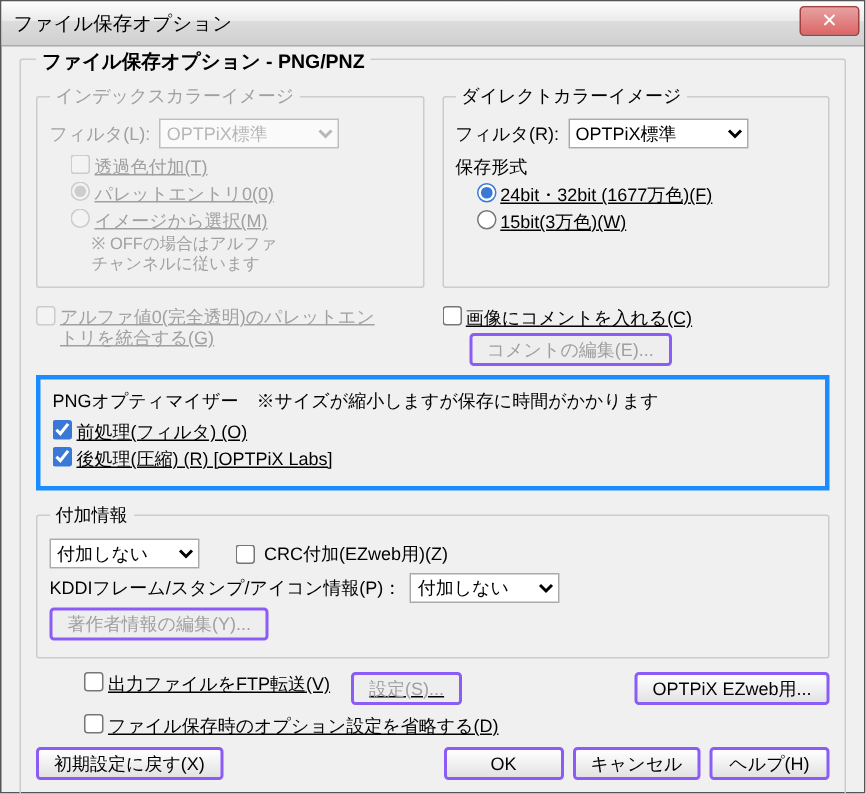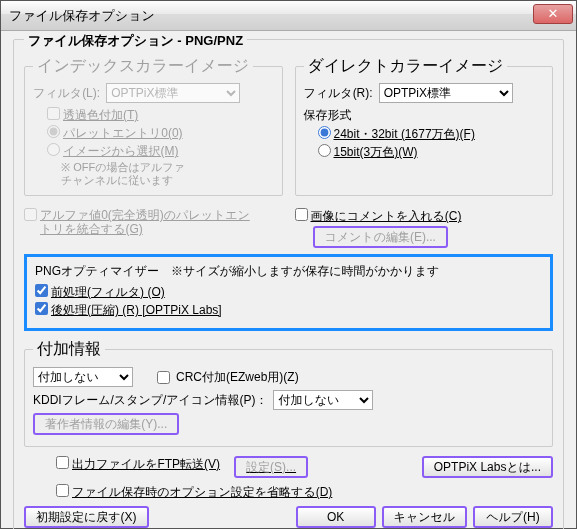--- a/index.html
+++ b/index.html
@@ -61,33 +61,33 @@
     display: inline-block;
   }
   fieldset {
     border: 1px solid #ccc;
     border-radius: 2px;
     margin: 0 0 6px 0;
     padding: 4px 8px 8px 8px;
   }
   fieldset legend {
     padding: 0 4px;
-    font-size: 16px;
+    font-size: 12px;
   }
   .row2 { display: flex; gap: 12px; margin-top: -8px; }
   .row2 > fieldset { flex: 1; min-width: 0; }
   .filter-line { display: flex; align-items: center; gap: 6px; margin: 2px 0 4px 0; }
   .disabled, .disabled * { color: #a0a0a0 !important; }
   select, input[type=text] {
     font-size: 12px;
     height: 20px;
     background: #fff;
     border: 1px solid #aaa;
   }
-  select.combo { width: 134px; }
+  select.combo { width: 120px; }
   select.combo-wide { width: 100px; }
   .sub-pad { margin-left: 14px; }
   .radio-line, .check-line { display: flex; align-items: flex-start; gap: 3px; margin: 2px 0; line-height: 16px; text-decoration: underline; }
   .note { color: #a0a0a0; font-size: 11px; margin-left: 14px; line-height: 13px; }
   .midrow { display: flex; gap: 12px; margin-top: 4px; }
   .midrow > div { flex: 1; }
   .highlight {
     border: 3px solid #1a8cff;
     padding: 6px 8px 8px 8px;
     margin: 6px 0;
@@ -235,21 +235,21 @@
 
       
       <div class="bottom-opts">
         <div style="display:flex; align-items:center;">
           <div class="check-line" style="flex:1;">
             <input type="checkbox" style="">
             <span>出力ファイルをFTP転送(V)</span>
             <span style="width:8px;"></span>
             <button class="btn small" disabled="">設定(S)...</button>
           </div>
-          <button class="btn">OPTPiX Labsとは...</button>
+          <button class="btn">OPTPiX EZweb用...</button>
         </div>
         <div class="check-line">
           <input type="checkbox" style="">
           <span>ファイル保存時のオプション設定を省略する(D)</span>
         </div>
       </div>
 
       <div class="footer">
         <button class="btn">初期設定に戻す(X)</button>
         <div class="spacer"></div>

